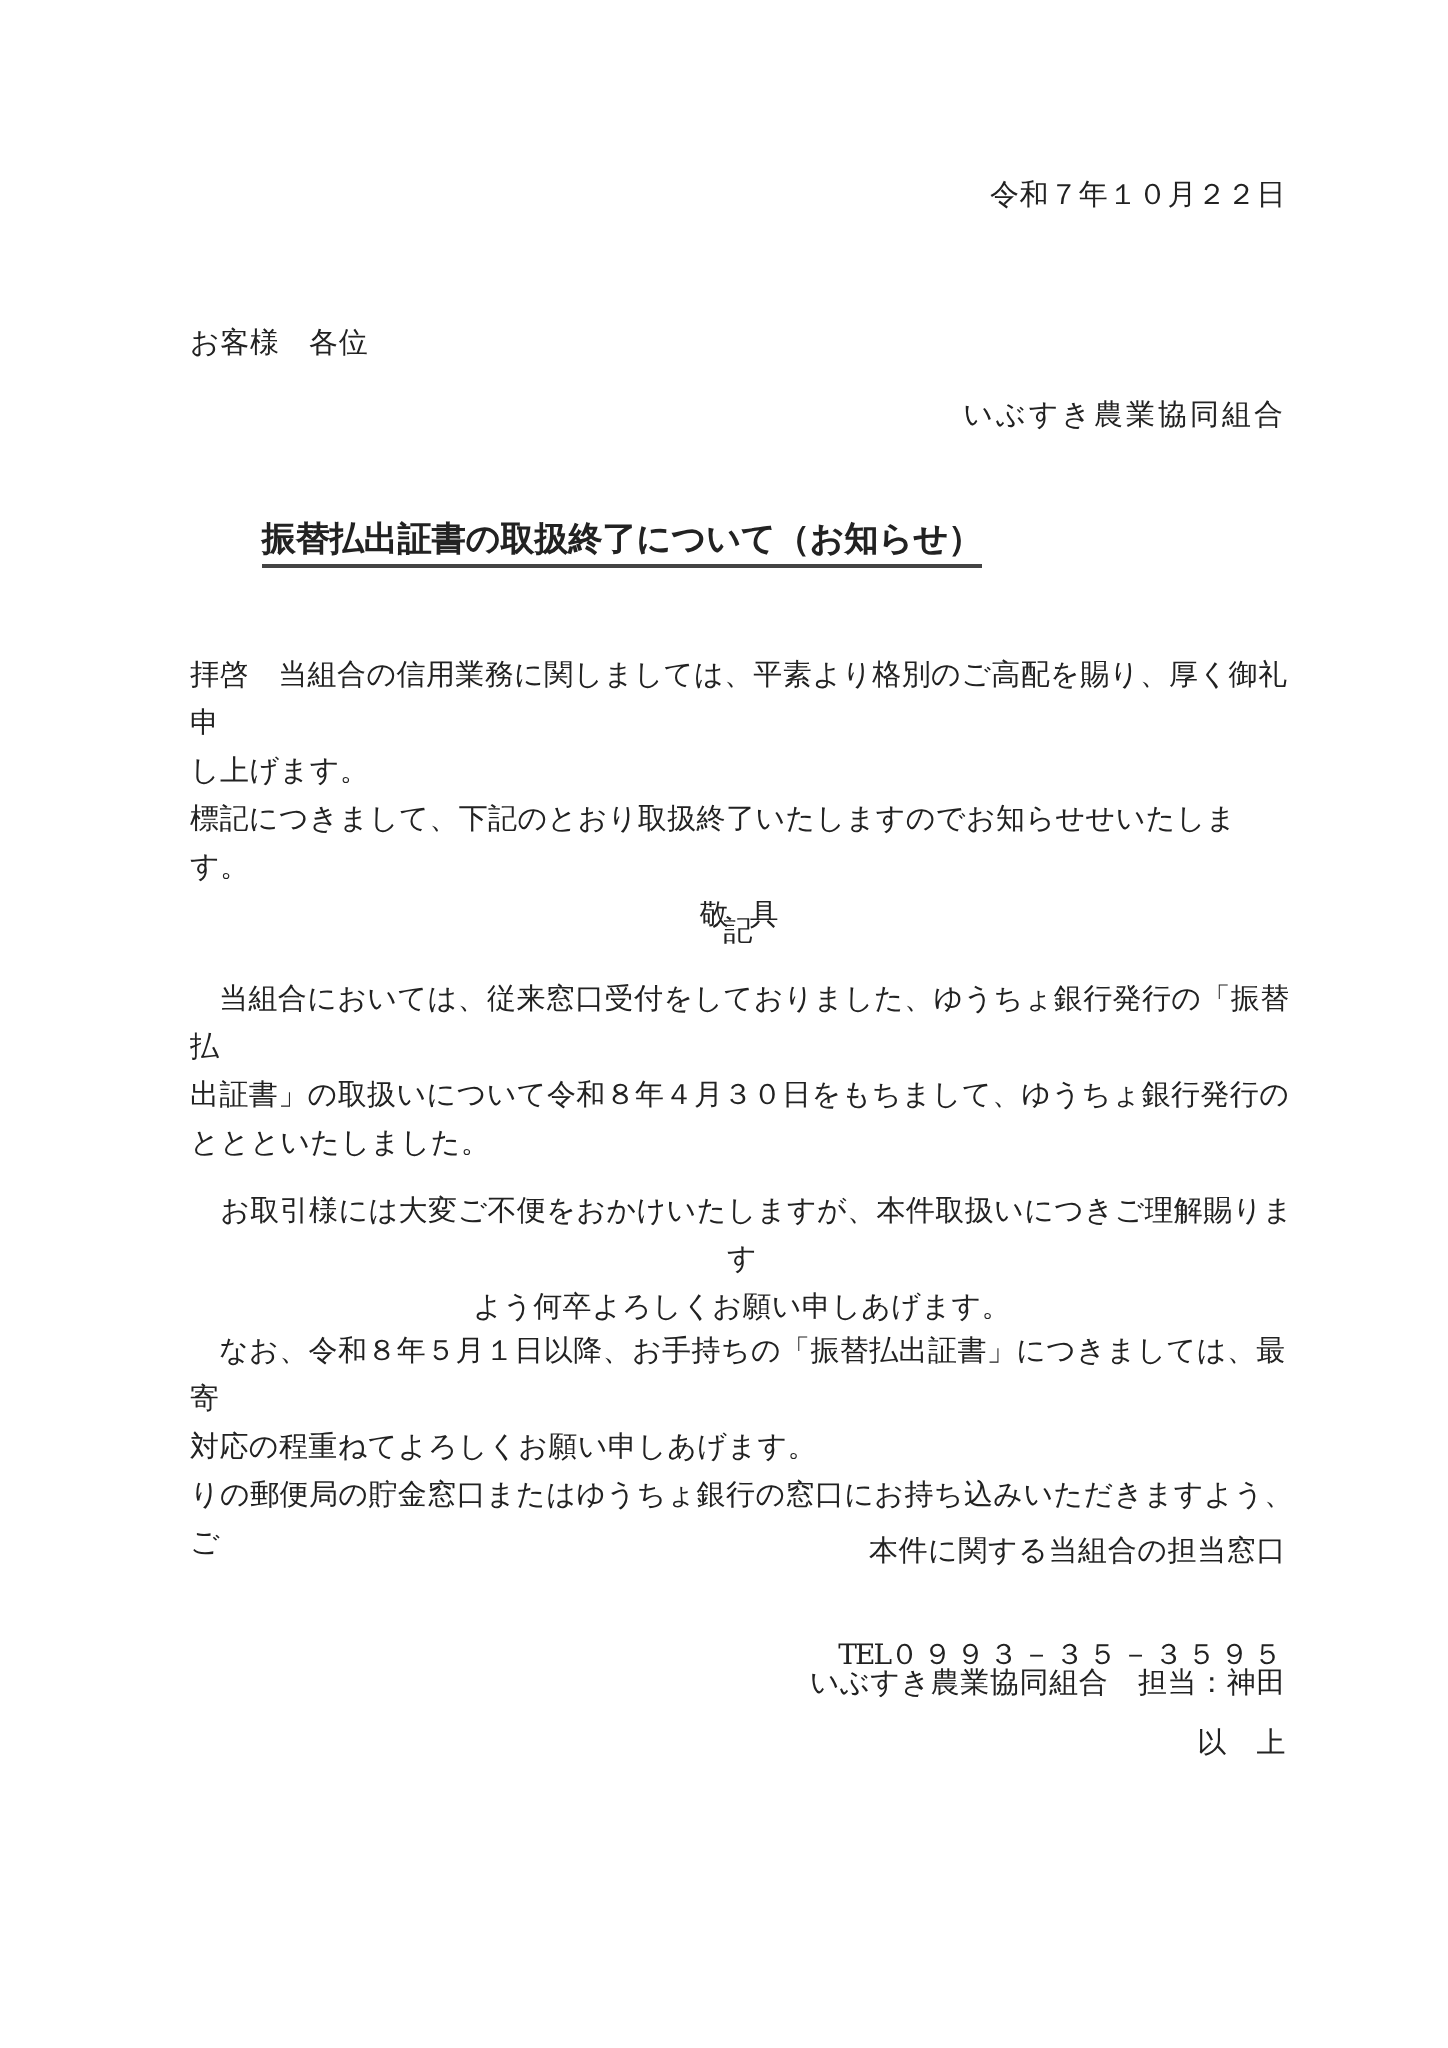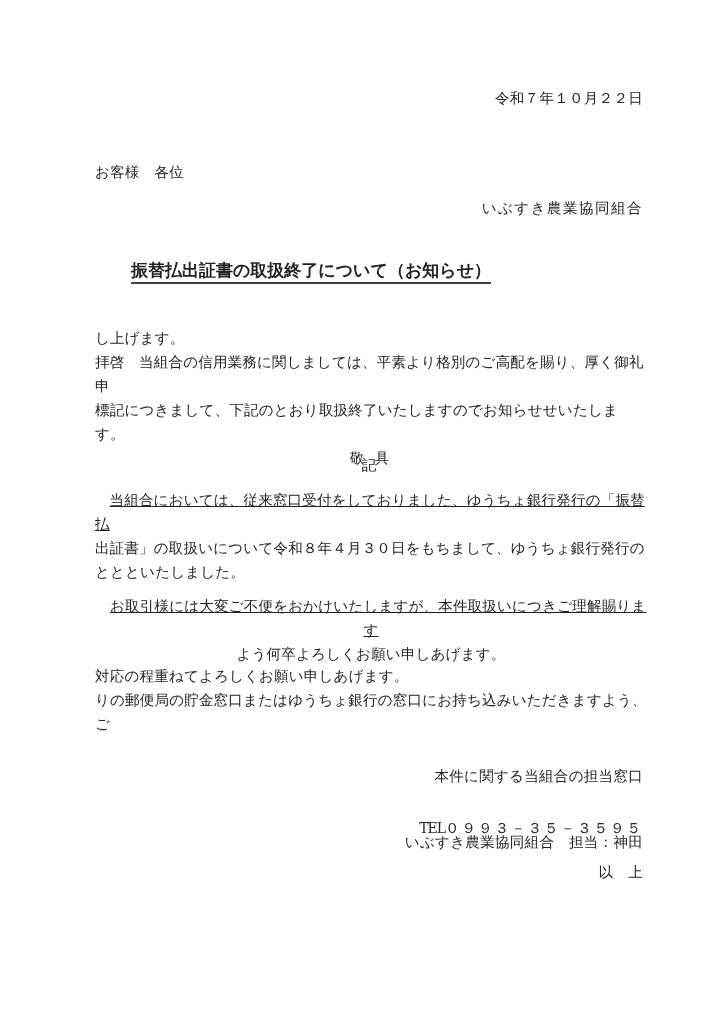--- a/index.html
+++ b/index.html
@@ -13,60 +13,61 @@
   .right { right: 88px; text-align: right; }
   .left { left: 88px; }
   .title {
     position: absolute; left: 0; width: 608px; top: 258px; text-align: center;
     font-family: "DejaVu Sans", "Liberation Sans", sans-serif;
     font-weight: bold; font-size: 17px; line-height: 24px;
   }
   .title span { border-bottom: 2px solid #444; padding-bottom: 2px; }
   .body-block { position: absolute; left: 88px; width: 552px; font-size: 14.5px; line-height: 24px; letter-spacing: 0.2px; }
   .para { margin: 0; }
-  .indent { text-indent: 1em; text-decoration: underline; }
+  .indent { text-indent: 1em; }
   .center { position: absolute; left: 0; width: 724px; text-align: center; font-size: 14.5px; }
   .tel-mark { font-size: 14px; letter-spacing: -1px; }
 </style>
 </head>
 <body>
 
 <div class="page">
 
   <div class="line right" style="top:88px;">令和７年１０月２２日</div>
 
   <div class="line left" style="top:162px;">お客様　各位</div>
 
   <div class="line right" style="top:198px; letter-spacing:1.5px;">いぶすき農業協同組合</div>
 
   <div class="title">
     <span>振替払出証書の取扱終了について（お知らせ）</span>
   </div>
 
   <div class="body-block" style="top:326px;">
+    <div class="para">拝啓　当組合の信用業務に関しましては、平素より格別のご高配を賜り、厚く御礼申</div>
     <div class="para">し上げます。</div>
-    <div class="para">拝啓　当組合の信用業務に関しましては、平素より格別のご高配を賜り、厚く御礼申</div>
     <div class="para">標記につきまして、下記のとおり取扱終了いたしますのでお知らせせいたします。</div>
     <div class="para" style="text-align:center; letter-spacing:3px;">敬 具</div>
   </div>
 
   <div class="center" style="top:456px;">記</div>
 
   <div class="body-block" style="top:488px;">
     <div class="para indent">当組合においては、従来窓口受付をしておりました、ゆうちょ銀行発行の「振替払</div>
     <div class="para">出証書」の取扱いについて令和８年４月３０日をもちまして、ゆうちょ銀行発行の</div>
     <div class="para">ととといたしました。</div>
   </div>
 
   <div class="body-block" style="top:594px;text-align:center;">
     <div class="para indent">お取引様には大変ご不便をおかけいたしますが、本件取扱いにつきご理解賜ります</div>
     <div class="para">よう何卒よろしくお願い申しあげます。</div>
   </div>
 
   <div class="body-block" style="top:664px;">
+    <div class="para indent">なお、令和８年５月１日以降、お手持ちの「振替払出証書」につきましては、最寄</div>
     <div class="para">対応の程重ねてよろしくお願い申しあげます。</div>
     <div class="para">りの郵便局の貯金窓口またはゆうちょ銀行の窓口にお持ち込みいただきますよう、ご</div>
   </div>
 
   <div class="line right" style="top:766px;">本件に関する当組合の担当窓口</div>
   <div class="line right" style="top:792px;margin-top:40px;">いぶすき農業協同組合　担当：神田</div>
   <div class="line right" style="top:818px; letter-spacing:2px;">
     <span class="tel-mark">TEL</span><span>０９９３－３５－３５９５</span>
   </div>
 

